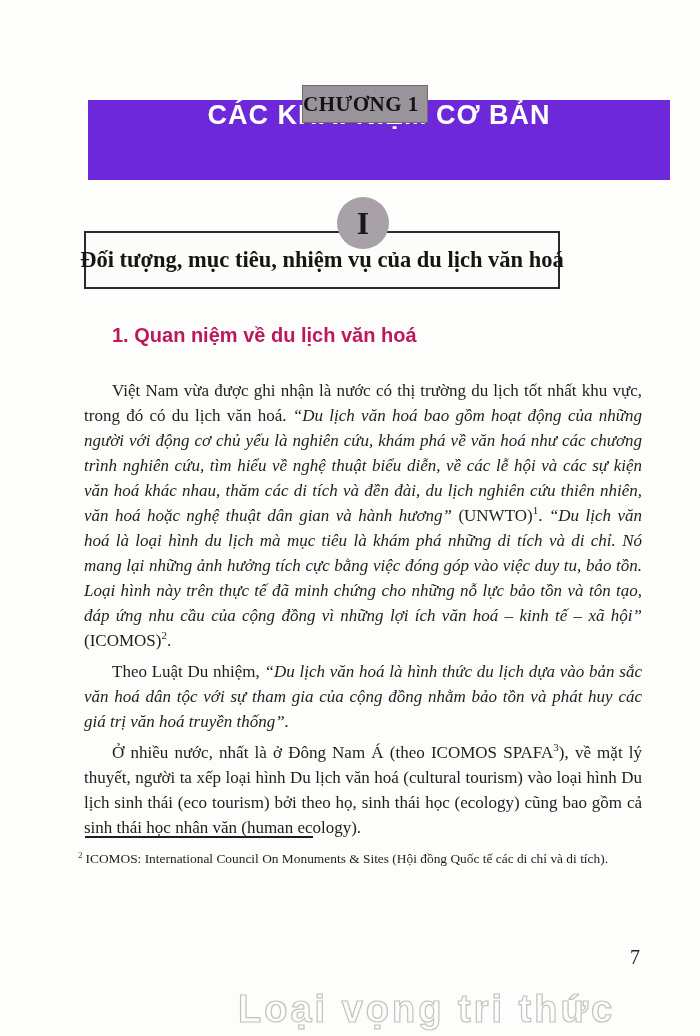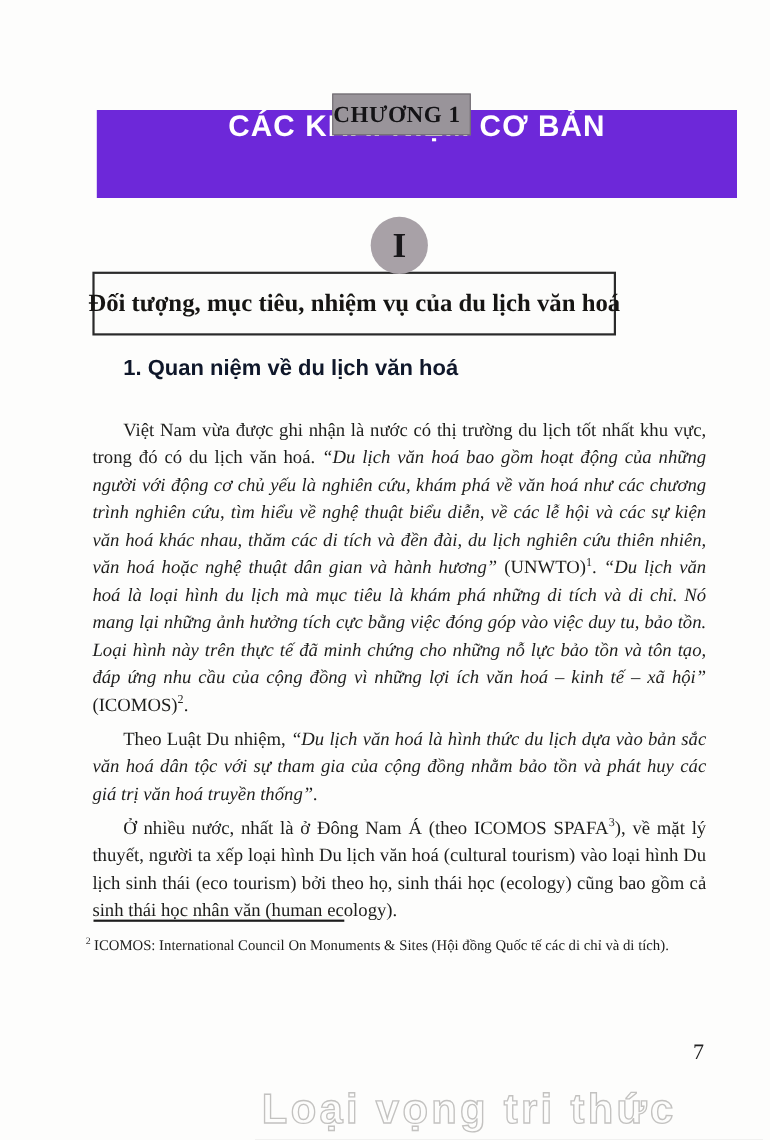--- a/index.html
+++ b/index.html
@@ -32,33 +32,33 @@
   
   .section-circle{
     position:absolute;left:337px;top:197px;width:52px;height:52px;
     border-radius:50%;background:#a8a1a7;
     display:flex;align-items:center;justify-content:center;z-index:2;
   }
   .section-circle span{
     font-family:"Liberation Serif", serif;font-weight:bold;font-size:32px;color:#18171a;
   }
   .section-title-box{
-    position:absolute;left:84px;top:247px;width:476px;height:58px;
+    position:absolute;left:84px;top:231px;width:476px;height:58px;
     border:2px solid #2a2a2a;box-sizing:border-box;background:#fcfcfb;
     display:flex;align-items:center;justify-content:center;
   }
   .section-title{
     font-family:"Liberation Serif", serif;font-weight:bold;font-size:22.5px;
     color:#161513;white-space:nowrap;
   }
 
   
   .subsection-heading{
     position:absolute;left:112px;top:324px;margin:0;
-    font-family:"Liberation Sans", sans-serif;font-weight:bold;font-size:20px;color:#0f172a;
+    font-family:"Liberation Sans", sans-serif;font-weight:bold;font-size:20px;color:#be185d;
   }
   .body-text{
     position:absolute;left:84px;top:378px;width:558px;
     font-size:17px;line-height:25px;text-align:justify;
   }
   .body-text p{margin:0 0 6px 0;text-indent:28px;}
   .body-text .italic{font-style:italic;}
   .body-text sup{font-size:11px;line-height:0;}
 
   

